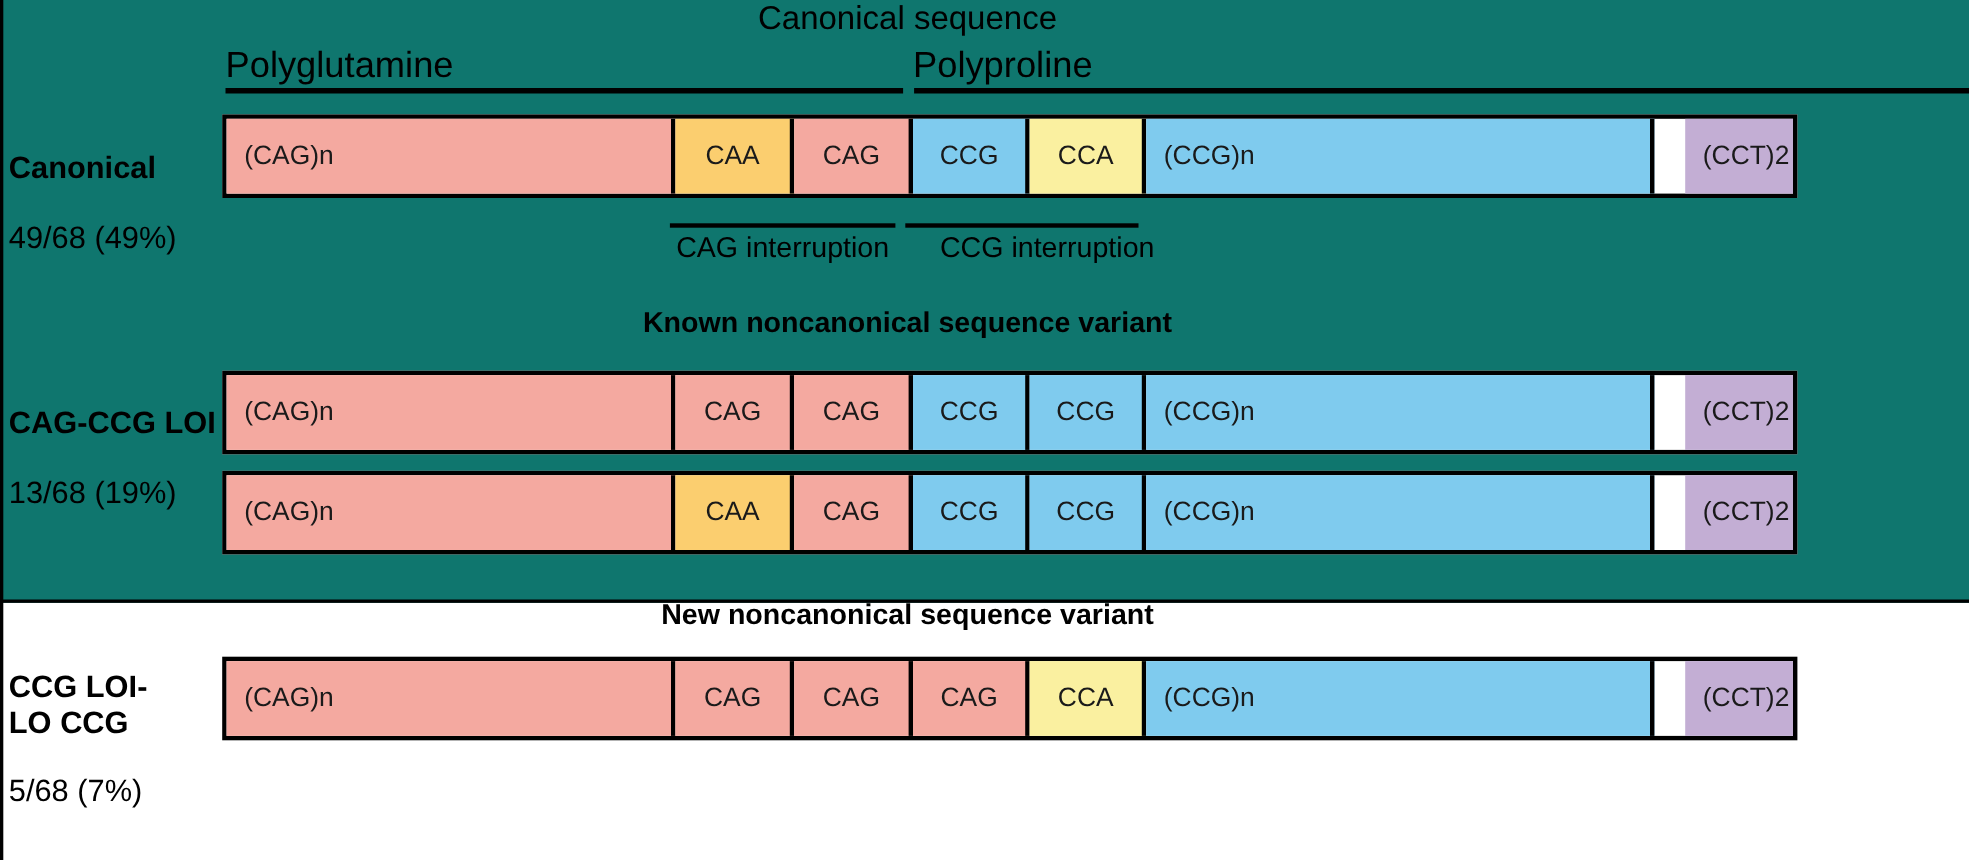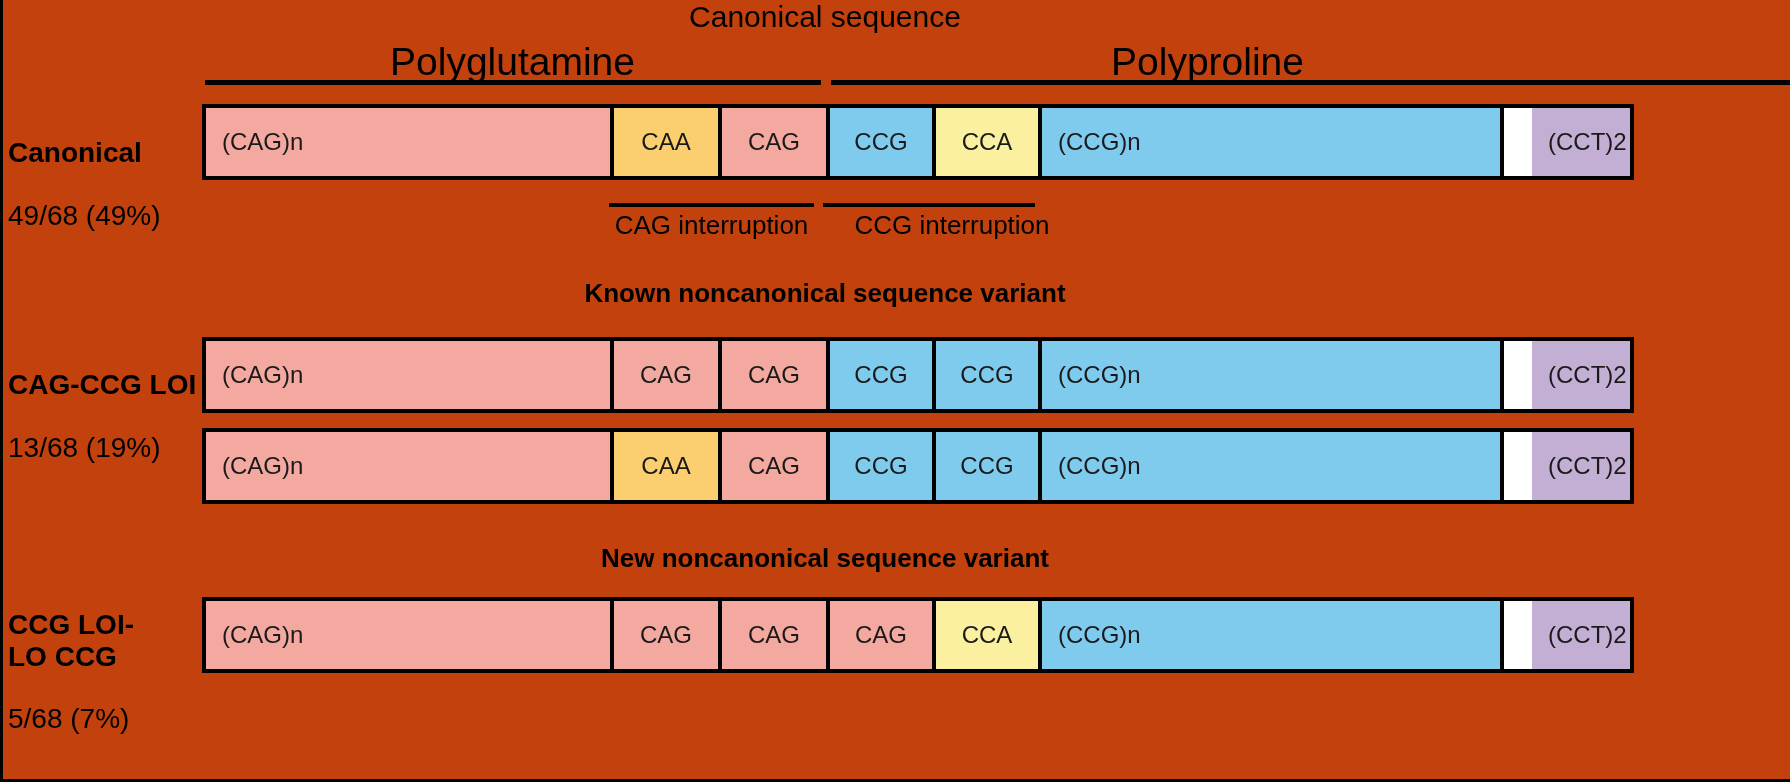--- a/index.html
+++ b/index.html
@@ -7,22 +7,22 @@
     width: 1790px;
     height: 782px;
     background: #ffffff;
     font-family: "Liberation Sans", sans-serif;
     color: #000000;
     overflow: hidden;
   }
   #figure {
     position: relative;
     width: 1790px;
-    height: 782px;
-    background: #c2410c;
+    height: 548px;
+    background: #0f766e;
   }
 
   
   .frame-left {
     position: absolute;
     left: 0; top: 0;
     width: 3px; height: 782px;
     background: #000;
   }
   .frame-bottom {
@@ -37,22 +37,22 @@
     position: absolute;
     text-align: center;
     font-size: 30px;
     font-weight: 400;
     white-space: nowrap;
   }
   .section-title.bold { font-weight: 700; font-size: 26px; }
 
   .group-label {
     position: absolute;
-    text-align: center;
-    font-size: 39px;
+    text-align: left;
+    font-size: 33px;
     font-weight: 400;
     white-space: nowrap;
   }
 
   
   .span-rule {
     position: absolute;
     height: 5px;
     background: #000;
   }

